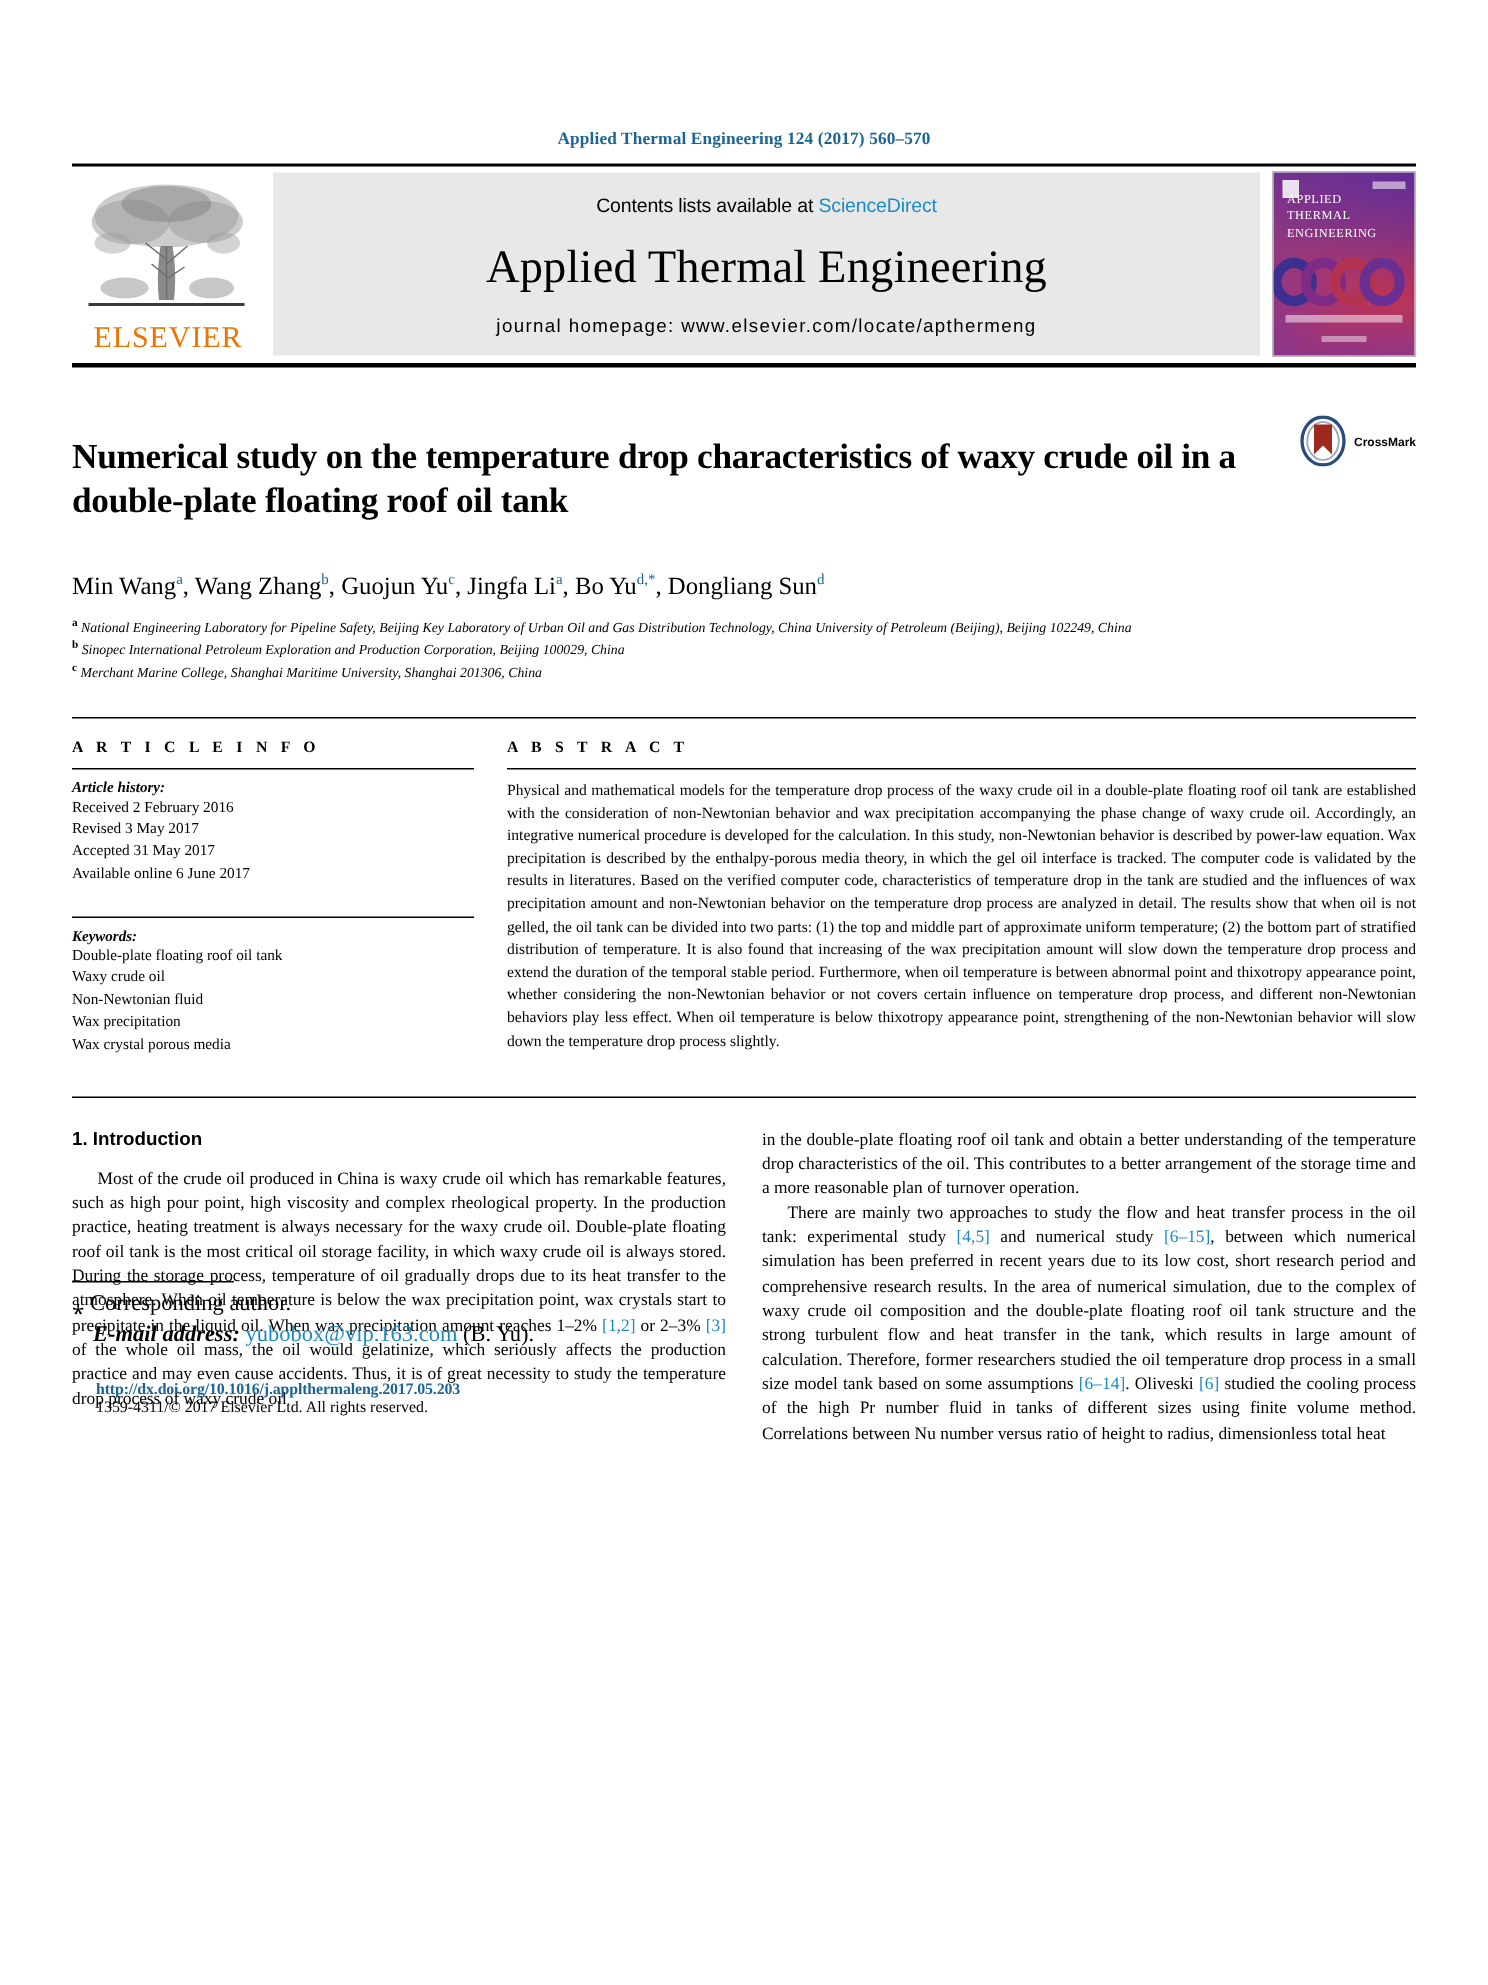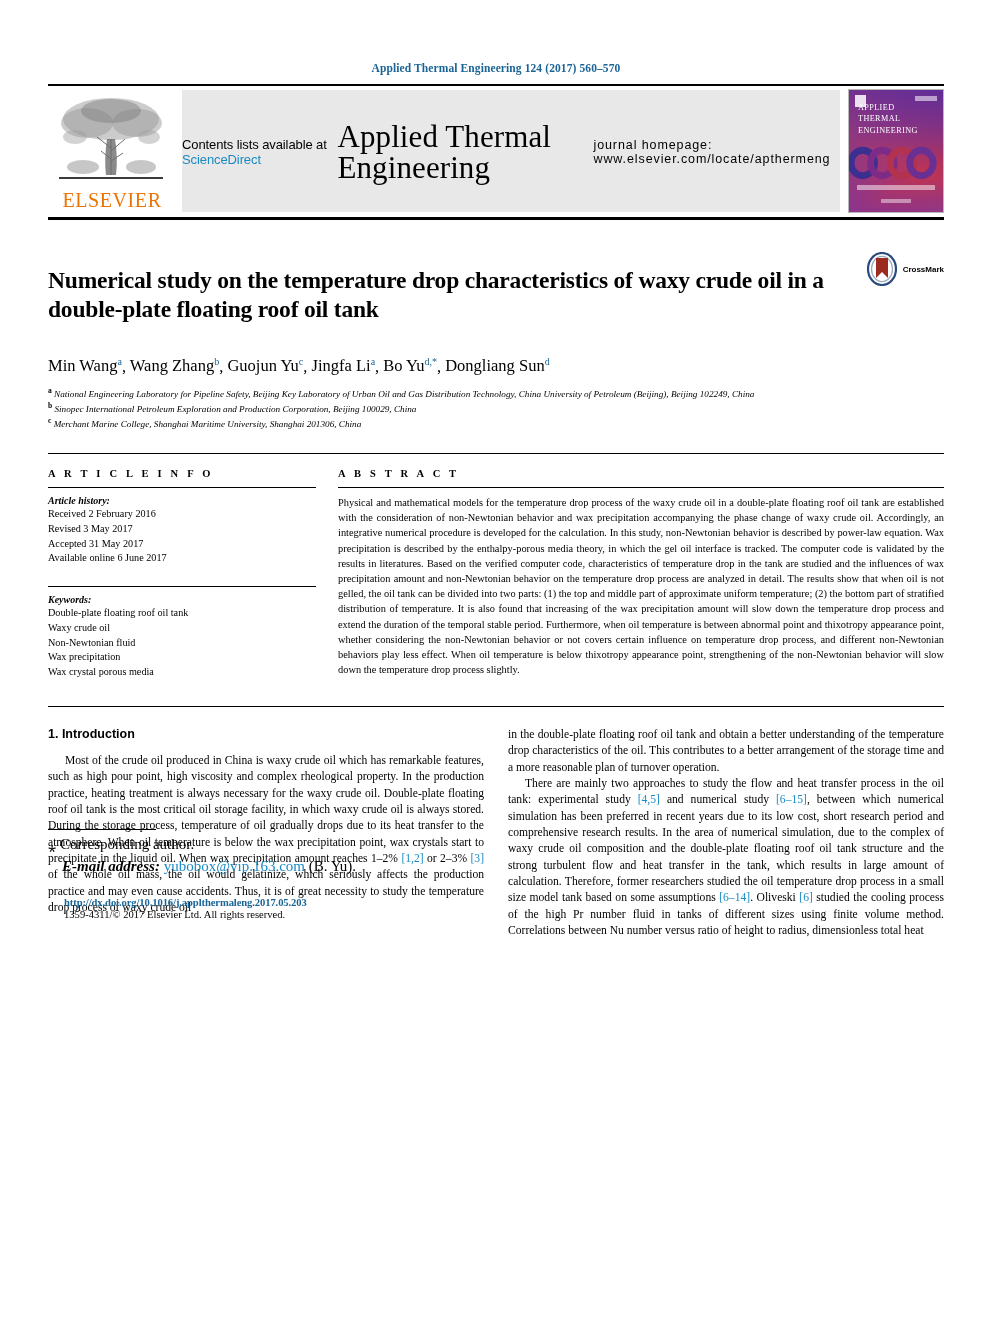--- a/index.html
+++ b/index.html
@@ -15,21 +15,21 @@
   }
   .page { padding: 0 48px; position: relative; }
 
   
   .running-head {
     text-align: center;
     color: #1a6496;
     font-size: 11.5px;
     font-weight: bold;
     letter-spacing: .1px;
-    padding-top: 62px;
+    padding-top: 87px;
   }
 
   
   .masthead {
     margin-top: 10px;
     border-top: 2.5px solid #000;
     border-bottom: 3px solid #000;
     display: flex;
     align-items: stretch;
     height: 136px;
@@ -51,21 +51,21 @@
     font-size: 20px;
     letter-spacing: .6px;
     line-height: 1;
     margin-top: 1px;
   }
   .center-box {
     flex: 1 1 auto;
     background: #e8e8e8;
     margin: 0 8px 0 6px;
     display: flex;
-    flex-direction: row;
+    flex-direction: column;
     align-items: center;
     justify-content: space-between;
     padding: 14px 0 13px 0;
   }
   .contents-line {
     font-size: 13px;
     font-family: "Liberation Sans", sans-serif;
     letter-spacing: -.1px;
   }
   .sciencedirect { color: #1a8ac4; }

